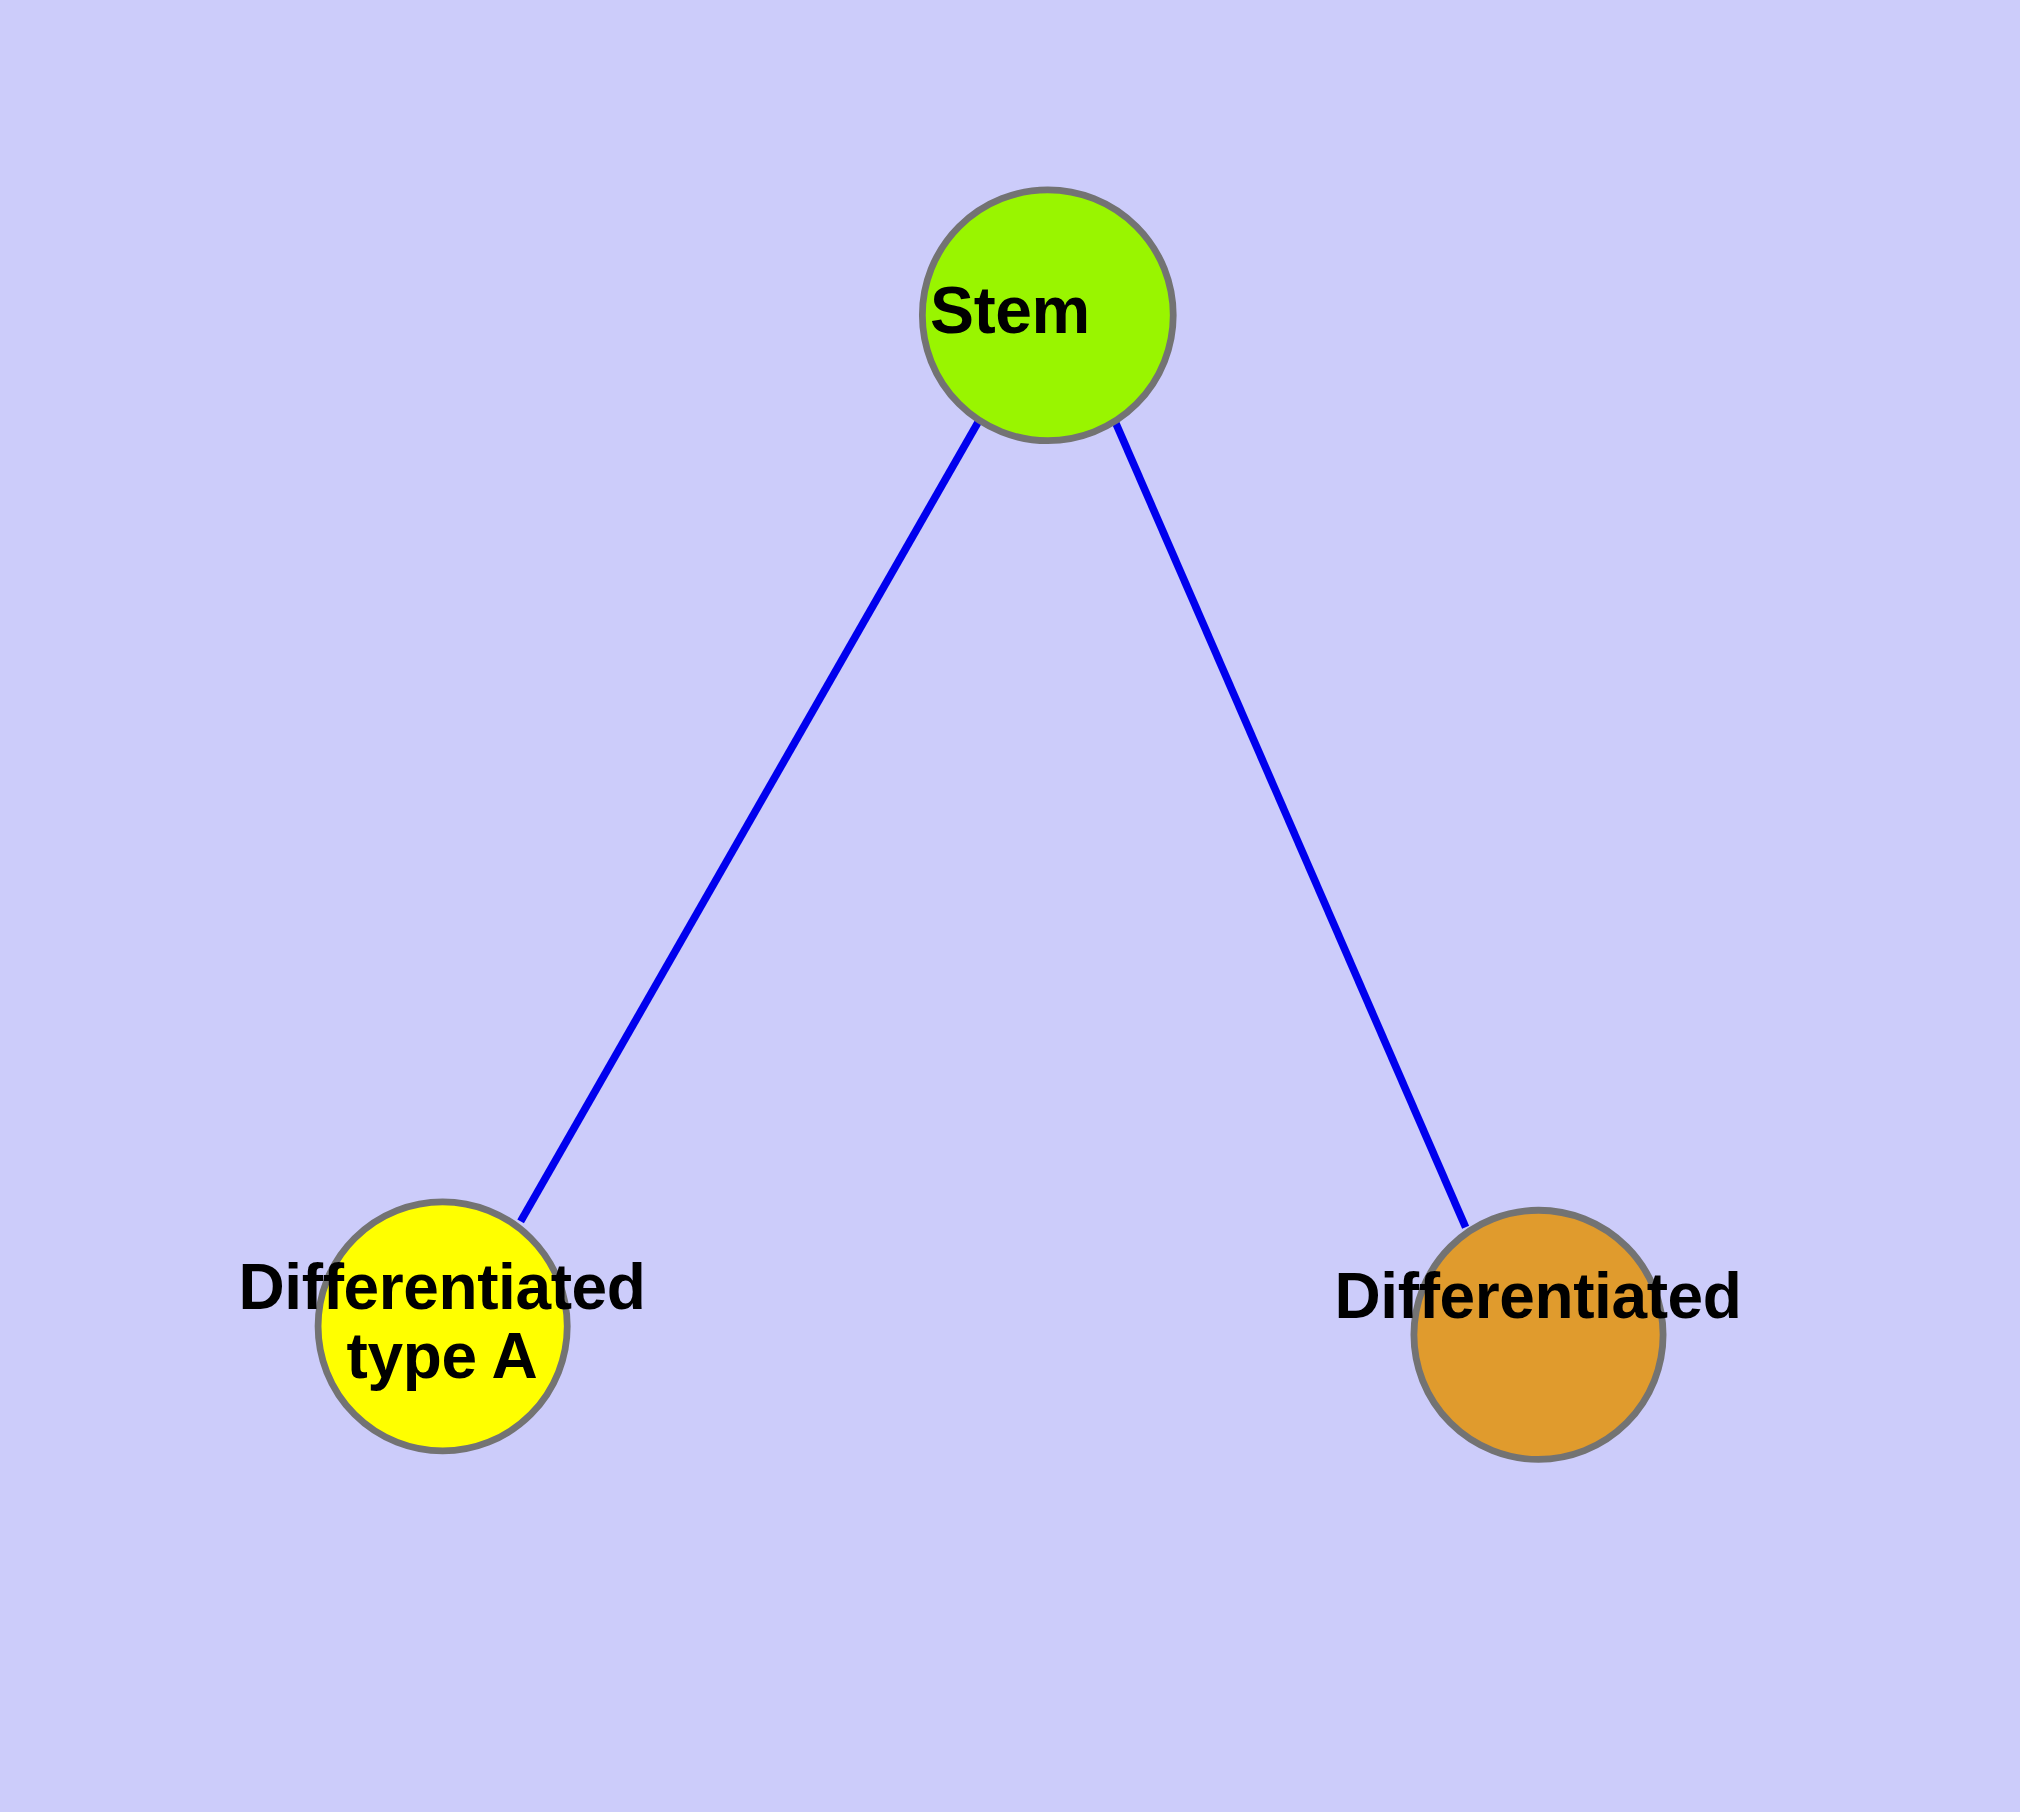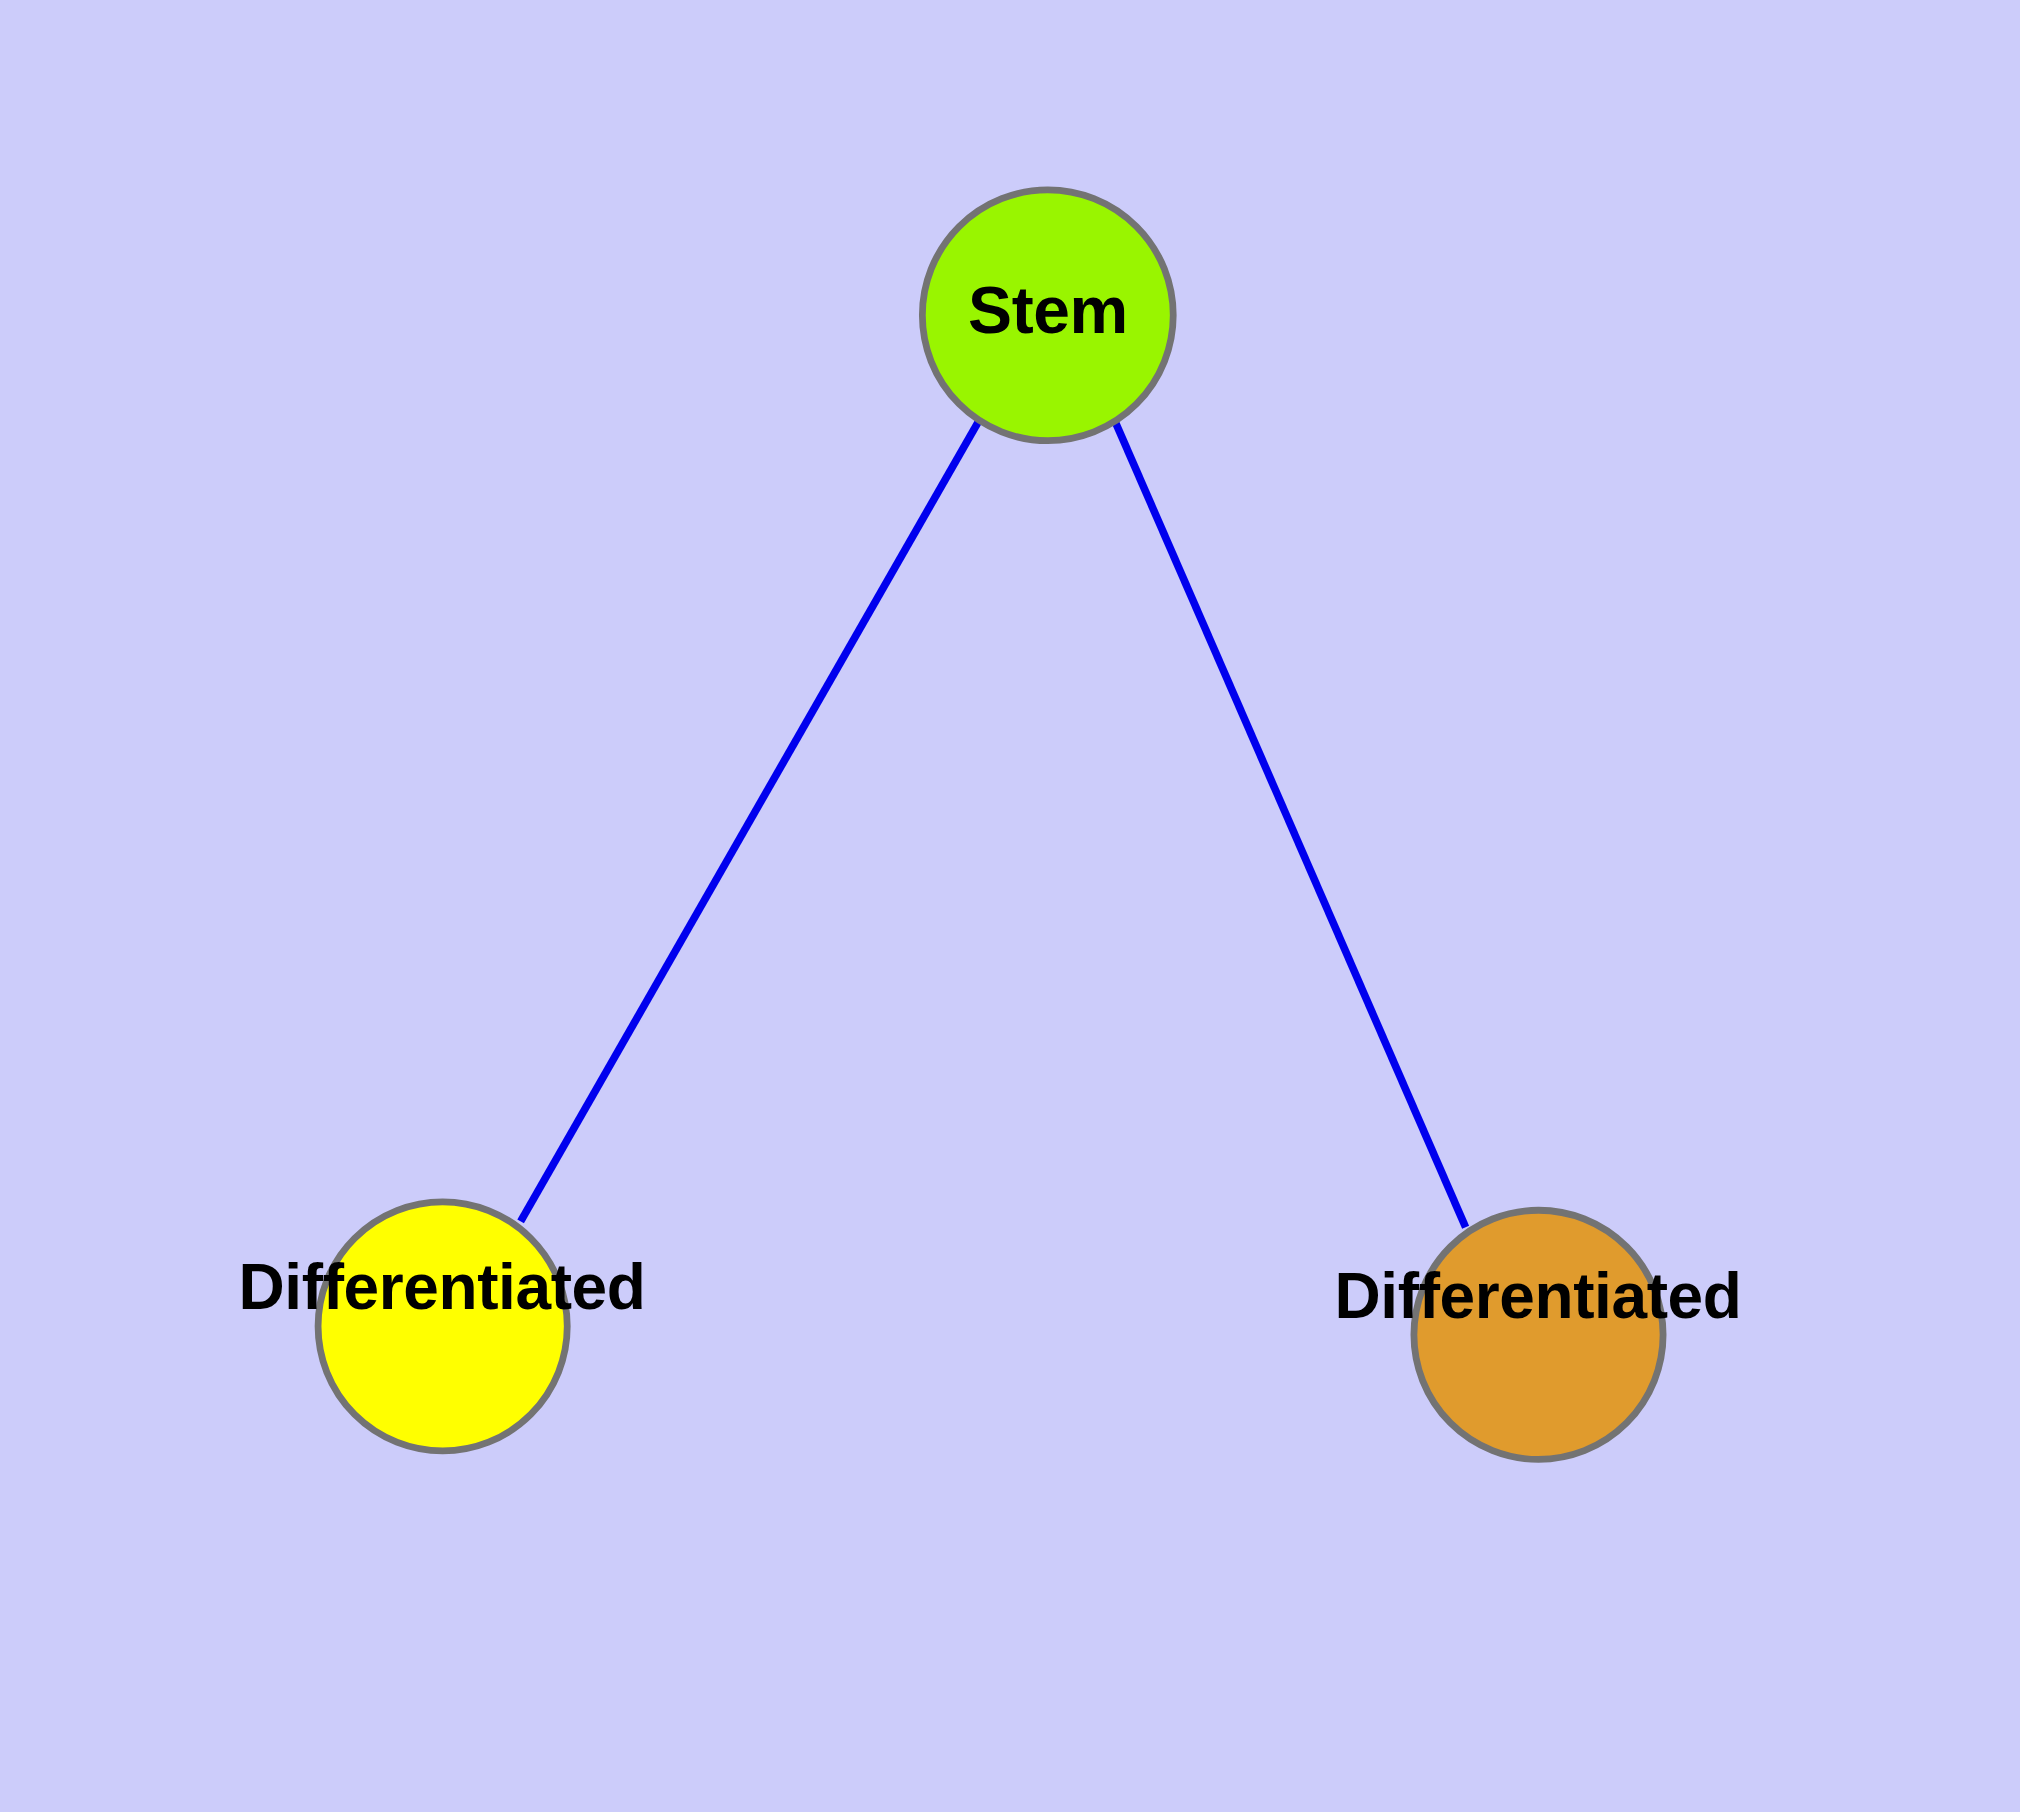--- a/index.html
+++ b/index.html
@@ -34,21 +34,21 @@
     text-align: center;
     font-weight: bold;
     color: #000000;
     line-height: 1.08;
     white-space: nowrap;
     letter-spacing: -0.4px;
     pointer-events: none;
   }
   #label-stem {
     font-size: 66px;
-    left: 709px;
+    left: 671px;
     top: 275px;
     width: 678px;
   }
   #label-typeA {
     font-size: 64px;
     left: 103px;
     top: 1253px;
     width: 678px;
   }
   #label-typeB {
@@ -76,20 +76,21 @@
       <circle cx="1815" cy="1575" r="147" fill="#e09b2d" stroke="#737373" stroke-width="8"></circle>
     </g>
   </svg>
 
   <div id="label-stem" class="node-label" style="color: rgb(0, 0, 0);">
     <div>Stem</div>
   </div>
 
   <div id="label-typeA" class="node-label" style="color: rgb(0, 0, 0);">
     <div>Differentiated</div>
+    <div>type A</div>
   </div>
 
   <div id="label-typeB" class="node-label" style="color: rgb(0, 0, 0);">
     <div>Differentiated</div>
   </div>
 
 </div>
 
 
 </body></html>

